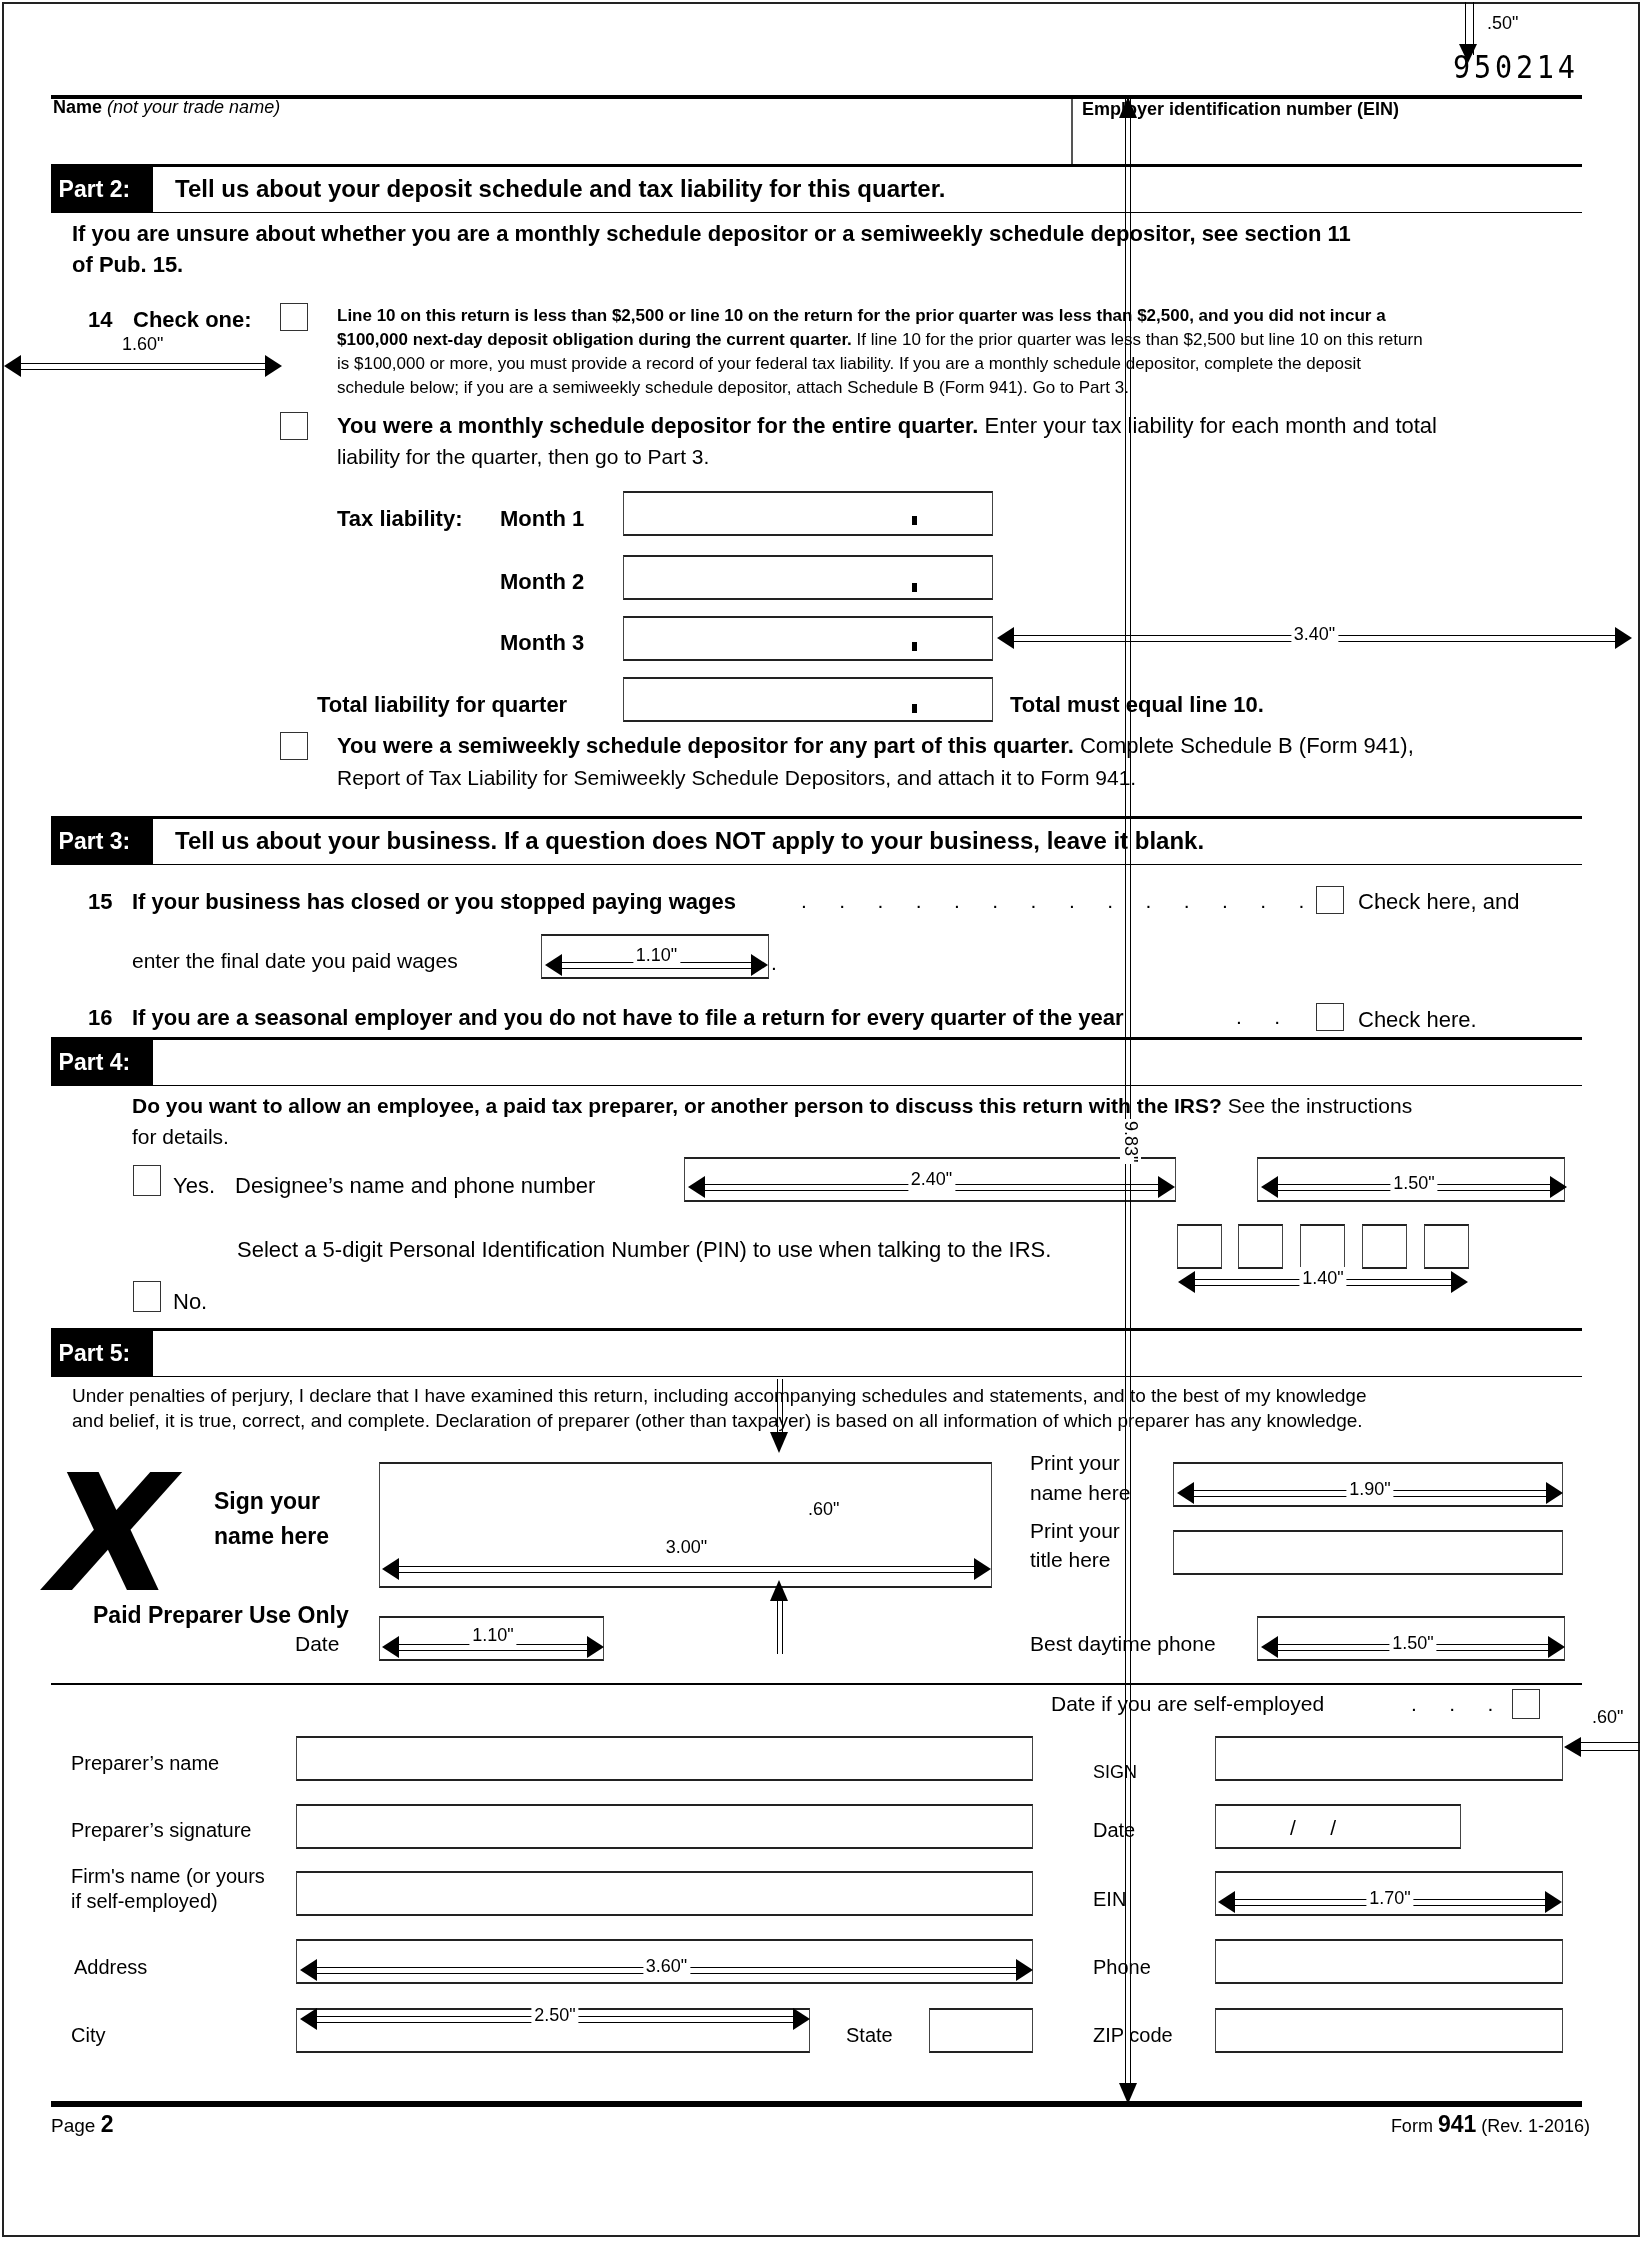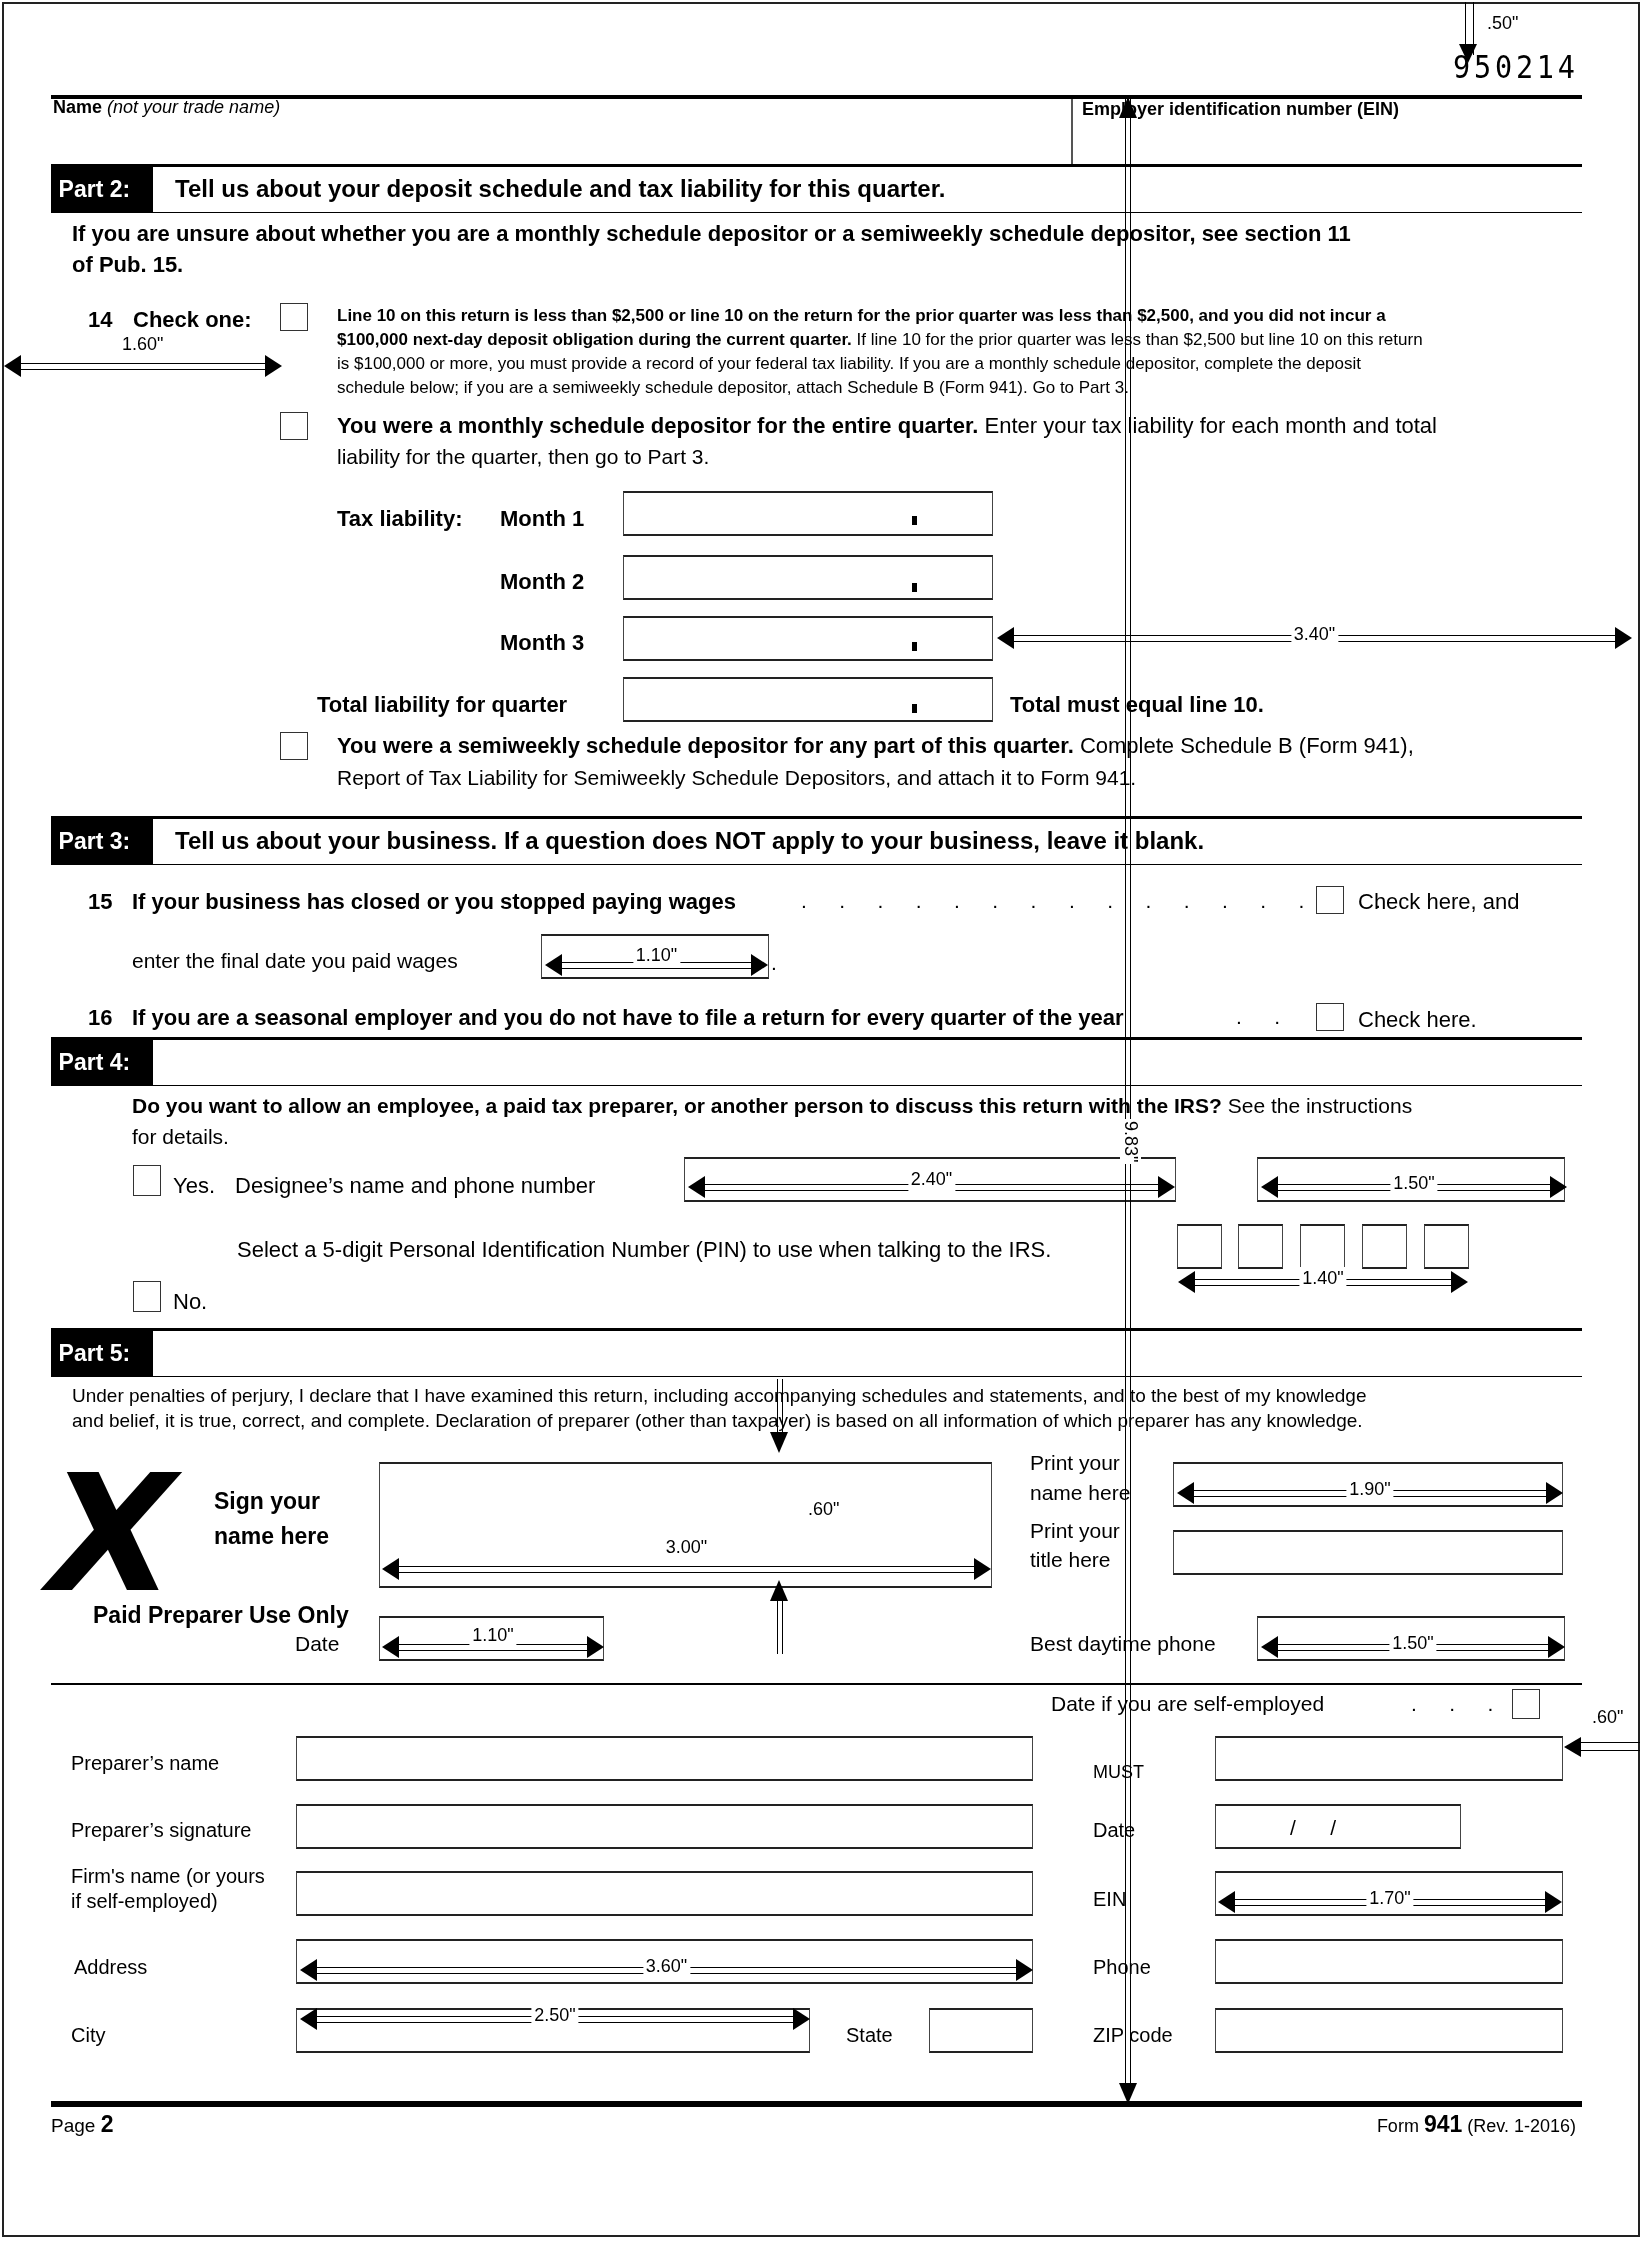--- a/index.html
+++ b/index.html
@@ -270,21 +270,21 @@
 <div class="box" style="left:296px;top:2008px;width:514px;height:45px;"></div>
 <div class="dim" style="left:300px;top:2013px;width:510px;">
   <div class="al"></div>
     <div class="line"></div>
     <div class="ar"></div>
   <div class="lbl">2.50"</div>
 </div>
 <div class="t nm" style="left:846px;top:2024px;">State</div>
 <div class="box" style="left:929px;top:2008px;width:104px;height:45px;"></div>
 
-<div class="t f19" style="left:1093px;top:1762px;">MUST</div>
+<div class="t f19" style="left:1093px;top:1762px;">SIGN</div>
 <div class="box" style="left:1215px;top:1736px;width:348px;height:45px;"></div>
 <div class="t nm" style="left:1093px;top:1819px;">Date</div>
 <div class="box" style="left:1215px;top:1804px;width:246px;height:45px;">
     <span class="t f22" style="left:74px;top:9.5px;word-spacing:28.5px;">/ /</span>
   </div>
 <div class="t nm" style="left:1093px;top:1888px;">EIN</div>
 <div class="box" style="left:1215px;top:1871px;width:348px;height:45px;"></div>
 <div class="dim" style="left:1218px;top:1896px;width:344px;">
   <div class="al"></div>
     <div class="line"></div>
@@ -296,14 +296,14 @@
 <div class="t nm" style="left:1093px;top:2024px;">ZIP code</div>
 <div class="box" style="left:1215px;top:2008px;width:348px;height:45px;"></div>
 
 <div class="vline" style="left:1125px;top:97px;height:1993px;"></div>
 <div class="abs" style="left:1119px;top:97px;width:0;height:0;border-left:9.5px solid transparent;border-right:9.5px solid transparent;border-bottom:21px solid #000;"></div>
 <div class="abs" style="left:1119px;top:2083px;width:0;height:0;border-left:9.5px solid transparent;border-right:9.5px solid transparent;border-top:21px solid #000;"></div>
 <div class="abs f19" style="left:1120px;top:1119px;transform:rotate(90deg);transform-origin:left top;background:#fff;padding:0 1.9px;left:1141px;">9.83"</div>
 
 <div class="rule" style="top:2101px;height:5.7px;"></div>
 <div class="t f20" style="left:51px;top:2111px;"><span>Page</span> <b class="f24">2</b></div>
-<div class="t f19" style="right:69px;top:2111px;"><span>Form</span> <b class="f24">941</b> <span>(Rev. 1-2016)</span></div>
+<div class="t f19" style="right:55px;top:2111px;"><span>Form</span> <b class="f24">941</b> <span>(Rev. 1-2016)</span></div>
 
 
 </body></html>

